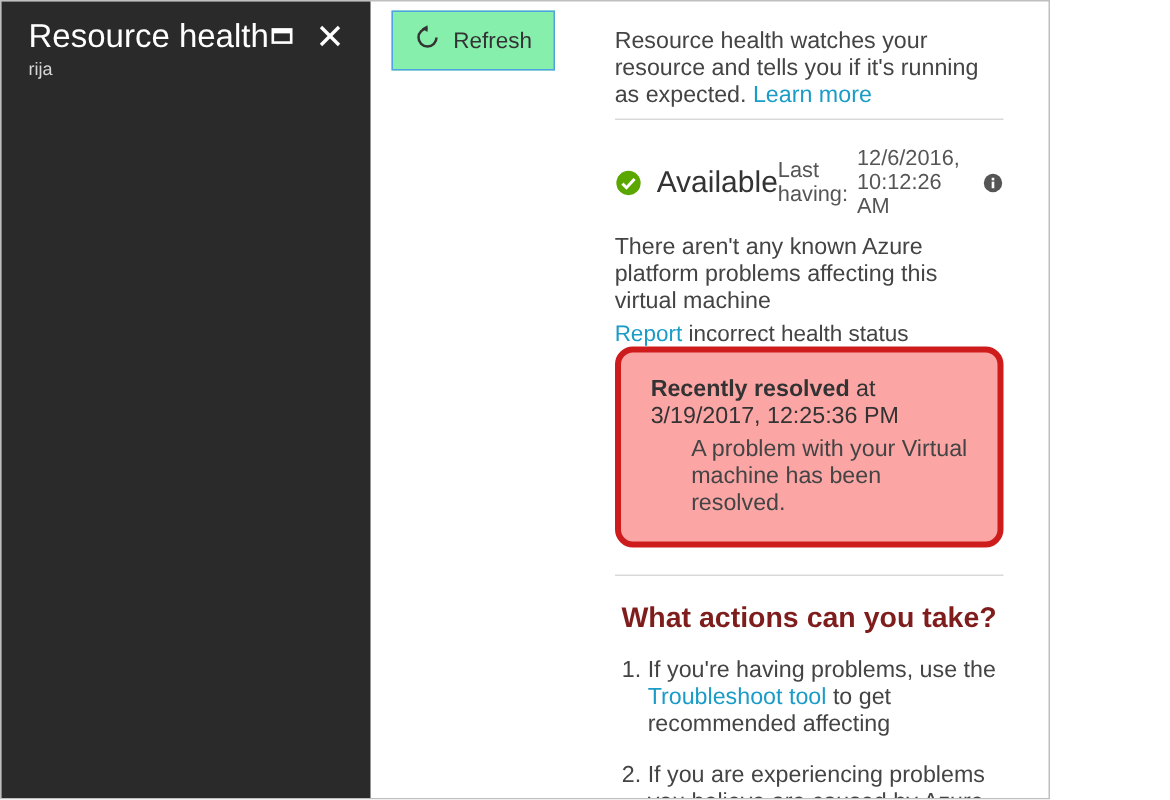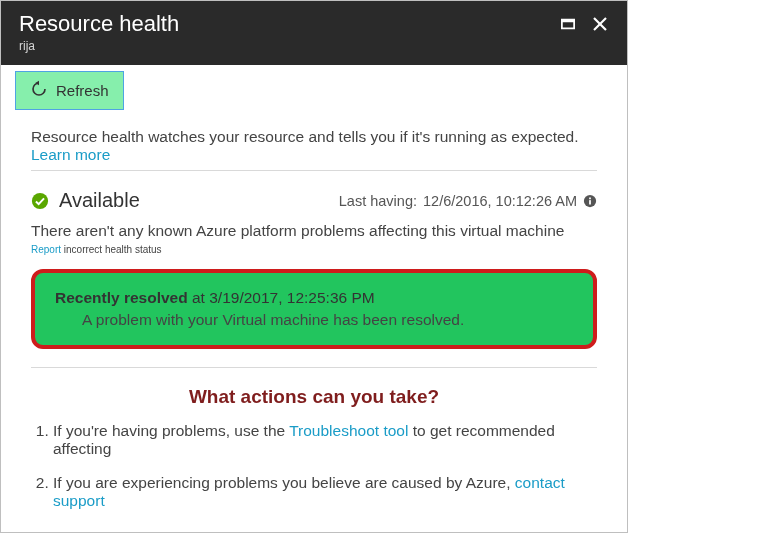--- a/index.html
+++ b/index.html
@@ -1,17 +1,17 @@
 <!DOCTYPE html>
 <html><head>
 <meta charset="utf-8">
 <style>
   * { box-sizing: border-box; margin: 0; padding: 0; }
   html, body { width: 780px; height: 533px; font-family: "Segoe UI", Arial, sans-serif; background: #fff; }
-  .panel { width: 628px; height: 533px; border: 1px solid #bfbfbf; display: flex; flex-direction: column; }
+  .panel { width: 700px; height: 533px; border: 1px solid #bfbfbf; display: flex; }
   .header {
     background: #2a2a2a; color: #fff; padding: 10px 18px 12px 18px;
     display: flex; align-items: flex-start; justify-content: space-between;
   }
   .header-left { display: flex; flex-direction: column; }
   .header-title { font-size: 22px; font-weight: 400; }
   .header-sub { font-size: 12px; color: #d6d6d6; margin-top: 2px; }
   .header-actions { display: flex; gap: 14px; align-items: center; margin-top: 4px; }
   .hdr-icon { width: 18px; height: 18px; display: inline-flex; align-items: center; justify-content: center; cursor: pointer; }
   .toolbar { padding: 6px 10px 0 14px; }
@@ -24,24 +24,24 @@
   .intro { font-size: 15.5px; color: #444; }
   a.link { color: #1a9cc7; text-decoration: none; cursor: pointer; }
   hr.sep { border: none; border-top: 1px solid #d9d9d9; margin: 6px 0 18px 0; }
   .status-row { display: flex; justify-content: space-between; margin-bottom: 10px; }
   .status-left { display: flex; align-items: center; gap: 10px; }
   .status-icon { width: 18px; height: 18px; }
   .status-text { font-size: 20px; color: #333; }
   .updated { font-size: 14.5px; color: #555; display: flex; align-items: center; gap: 6px; }
   .info-icon { width: 14px; height: 14px; }
   .status-desc { font-size: 15.5px; color: #444; margin-bottom: 4px; }
-  .report-line { font-size: 10px; color: #444; margin-bottom: 14px; }
+  .report-line { font-size: 15px; color: #444; }
   .resolved-box {
     border: 4px solid #ce1c1c; border-radius: 12px;
-    background: #22c55e; padding: 16px 20px; margin-bottom: 18px;
+    background: #fca5a5; padding: 16px 20px; margin-bottom: 18px;
   }
   .resolved-title { font-size: 15.5px; color: #333; }
   .resolved-title b { font-weight: 600; }
   .resolved-msg { font-size: 15.5px; color: #444; margin-top: 4px; margin-left: 27px; }
   .actions-heading { font-size: 19px; color: #7f1d1d; font-weight: 700; margin: 14px 0 14px 0; text-align: center; }
   ol.actions { padding-left: 22px; }
   ol.actions li { font-size: 15.5px; color: #444; margin-bottom: 16px; }
 </style>
 </head>
 <body>

